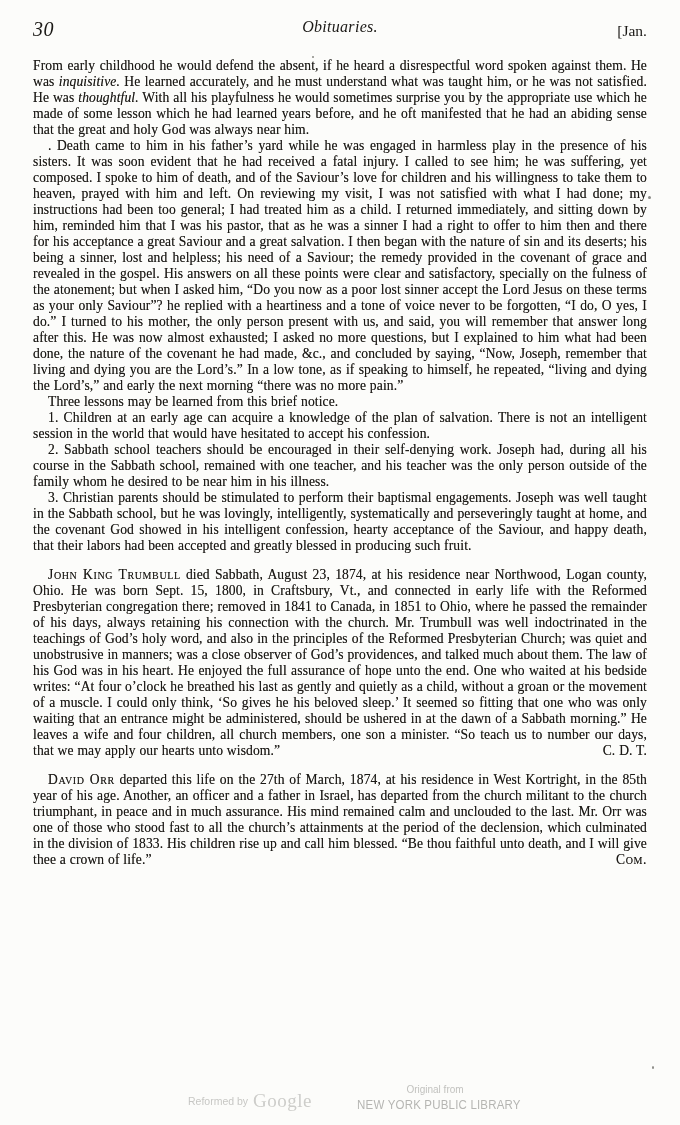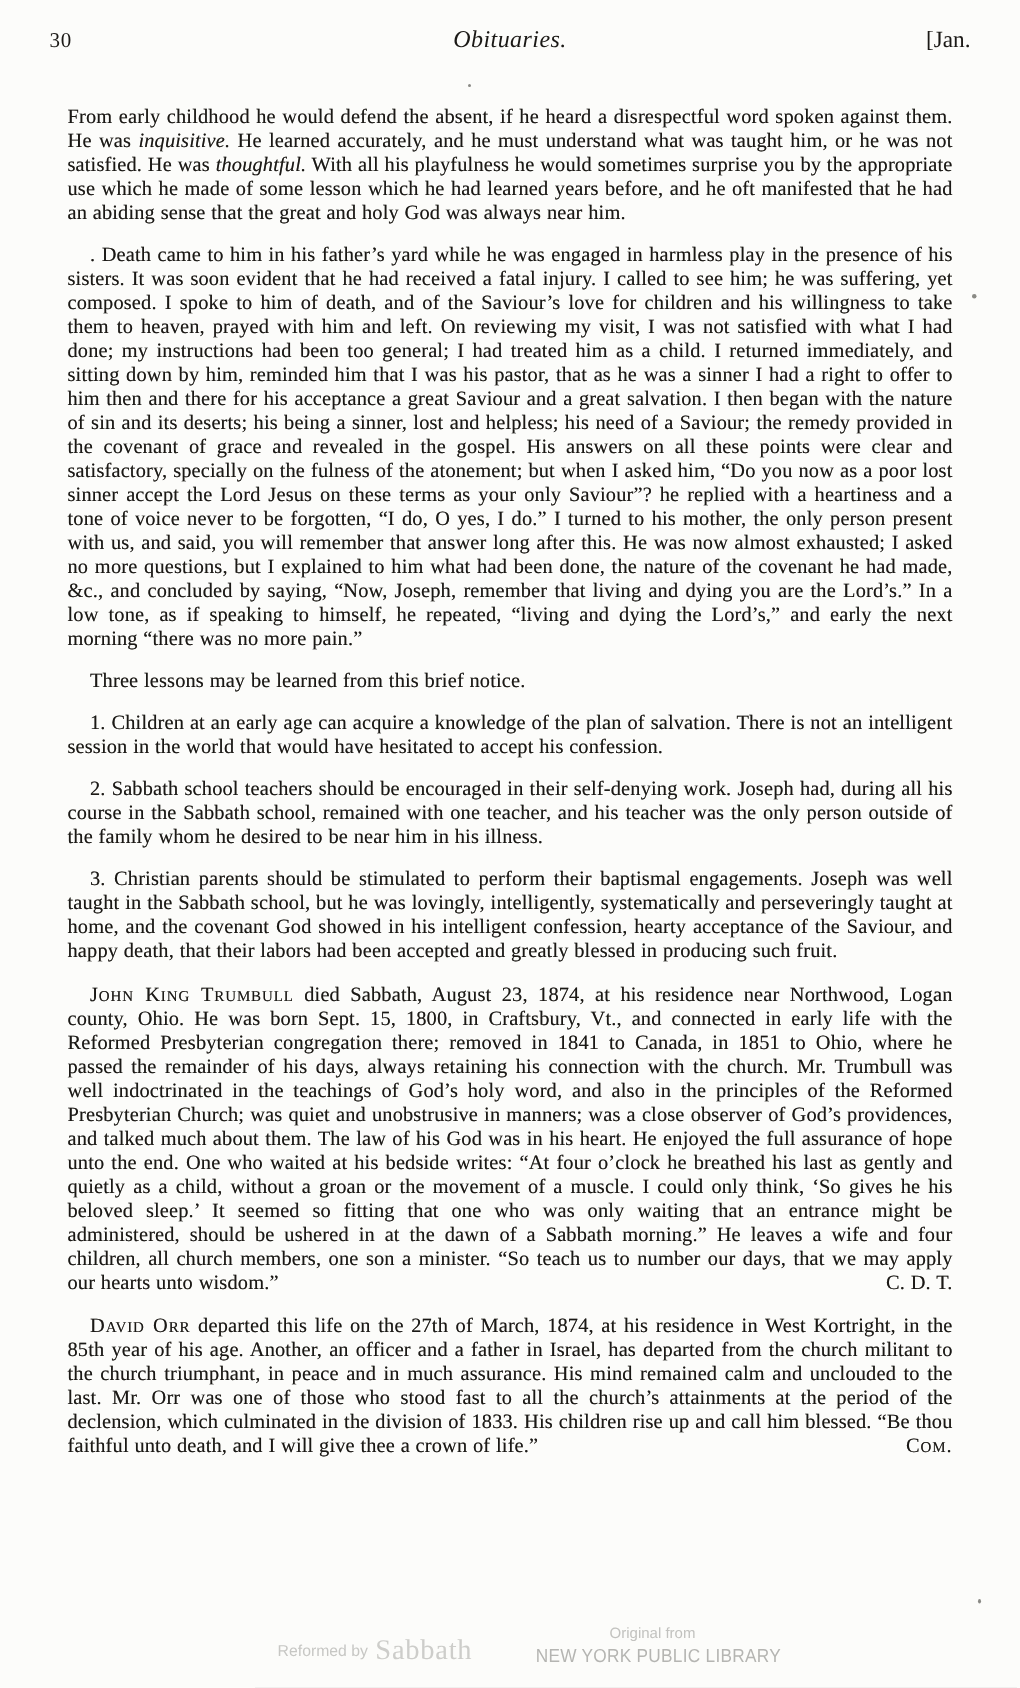--- a/index.html
+++ b/index.html
@@ -10,31 +10,31 @@
     background:#fcfcfa;
     overflow:hidden;
     font-family:"Liberation Serif","DejaVu Serif",serif;
     color:#1b1916;
   }
   .page-header {
     position:absolute; top:18px; left:33px; right:33px;
     display:flex; justify-content:space-between; align-items:baseline;
     font-size:15px;
   }
-  .page-number { font-size:14px; letter-spacing:0.5px; }
+  .page-number { font-size:20px; letter-spacing:0.5px;font-style:italic; }
   .running-title { font-style:italic; font-size:16px; letter-spacing:0.3px; position:absolute; left:0; right:0; text-align:center; }
   .issue-label { font-size:15.5px; }
   .body-column {
     position:absolute; top:58px; left:33px; width:614px;
     font-size:13.6px; line-height:16px;
     text-align:justify;
     letter-spacing:0.1px; word-spacing:0.3px;
     text-shadow:0 0 0.4px rgba(20,16,10,0.55);
   }
-  p { margin:12px; text-indent:15px; }
+  p { margin:0; text-indent:15px; }
   p.continuation { text-indent:0; }
   em { font-style:italic; }
   .sc { font-variant:small-caps; letter-spacing:0.6px; }
   .sig-line {
     text-align:right; padding-right:115px;
     font-variant:small-caps; letter-spacing:1px;
   }
   .obit-gap { margin-top:13px; }
   .sig-inline { float:right; padding-left:8px; }
   .sig-initials { float:right; padding-left:8px; }
@@ -92,21 +92,21 @@
     <p class="obit-gap"><span class="sc">David Orr</span><span> departed this life on the 27th of March, 1874, at his residence in West Kortright, in the 85th year of his age.  Another, an officer and a father in Israel, has departed from the church militant to the church triumphant, in peace and in much assurance.  His mind remained calm and unclouded to the last.  Mr. Orr was one of those who stood fast to all the church’s attainments at the period of the declension, which culminated in the division of 1833.  His children rise up and call him blessed.  “Be thou faithful unto death, and I will give thee a crown of life.”</span><span class="sig-inline sc">Com.</span></p>
 
   </div>
 
   <div class="scan-speck" style="left:648px; top:196px; width:3px; height:3px;"></div>
   <div class="scan-speck" style="left:312px; top:56px; width:2px; height:2px;"></div>
   <div class="scan-speck" style="left:652px; top:1066px; width:2px; height:3px;"></div>
 
   <div class="watermark-footer">
     <div class="digitized-block">
-      <span class="digitized-label">Reformed by</span><span class="google-logo">Sabbath</span>
+      <span class="digitized-label">Reformed by</span><span class="google-logo">Google</span>
     </div>
     <div class="original-block">
       <div class="original-from">Original from</div>
       <span class="library-name">NEW YORK PUBLIC LIBRARY</span>
     </div>
   </div>
 
 </div>
 
 </body></html>

